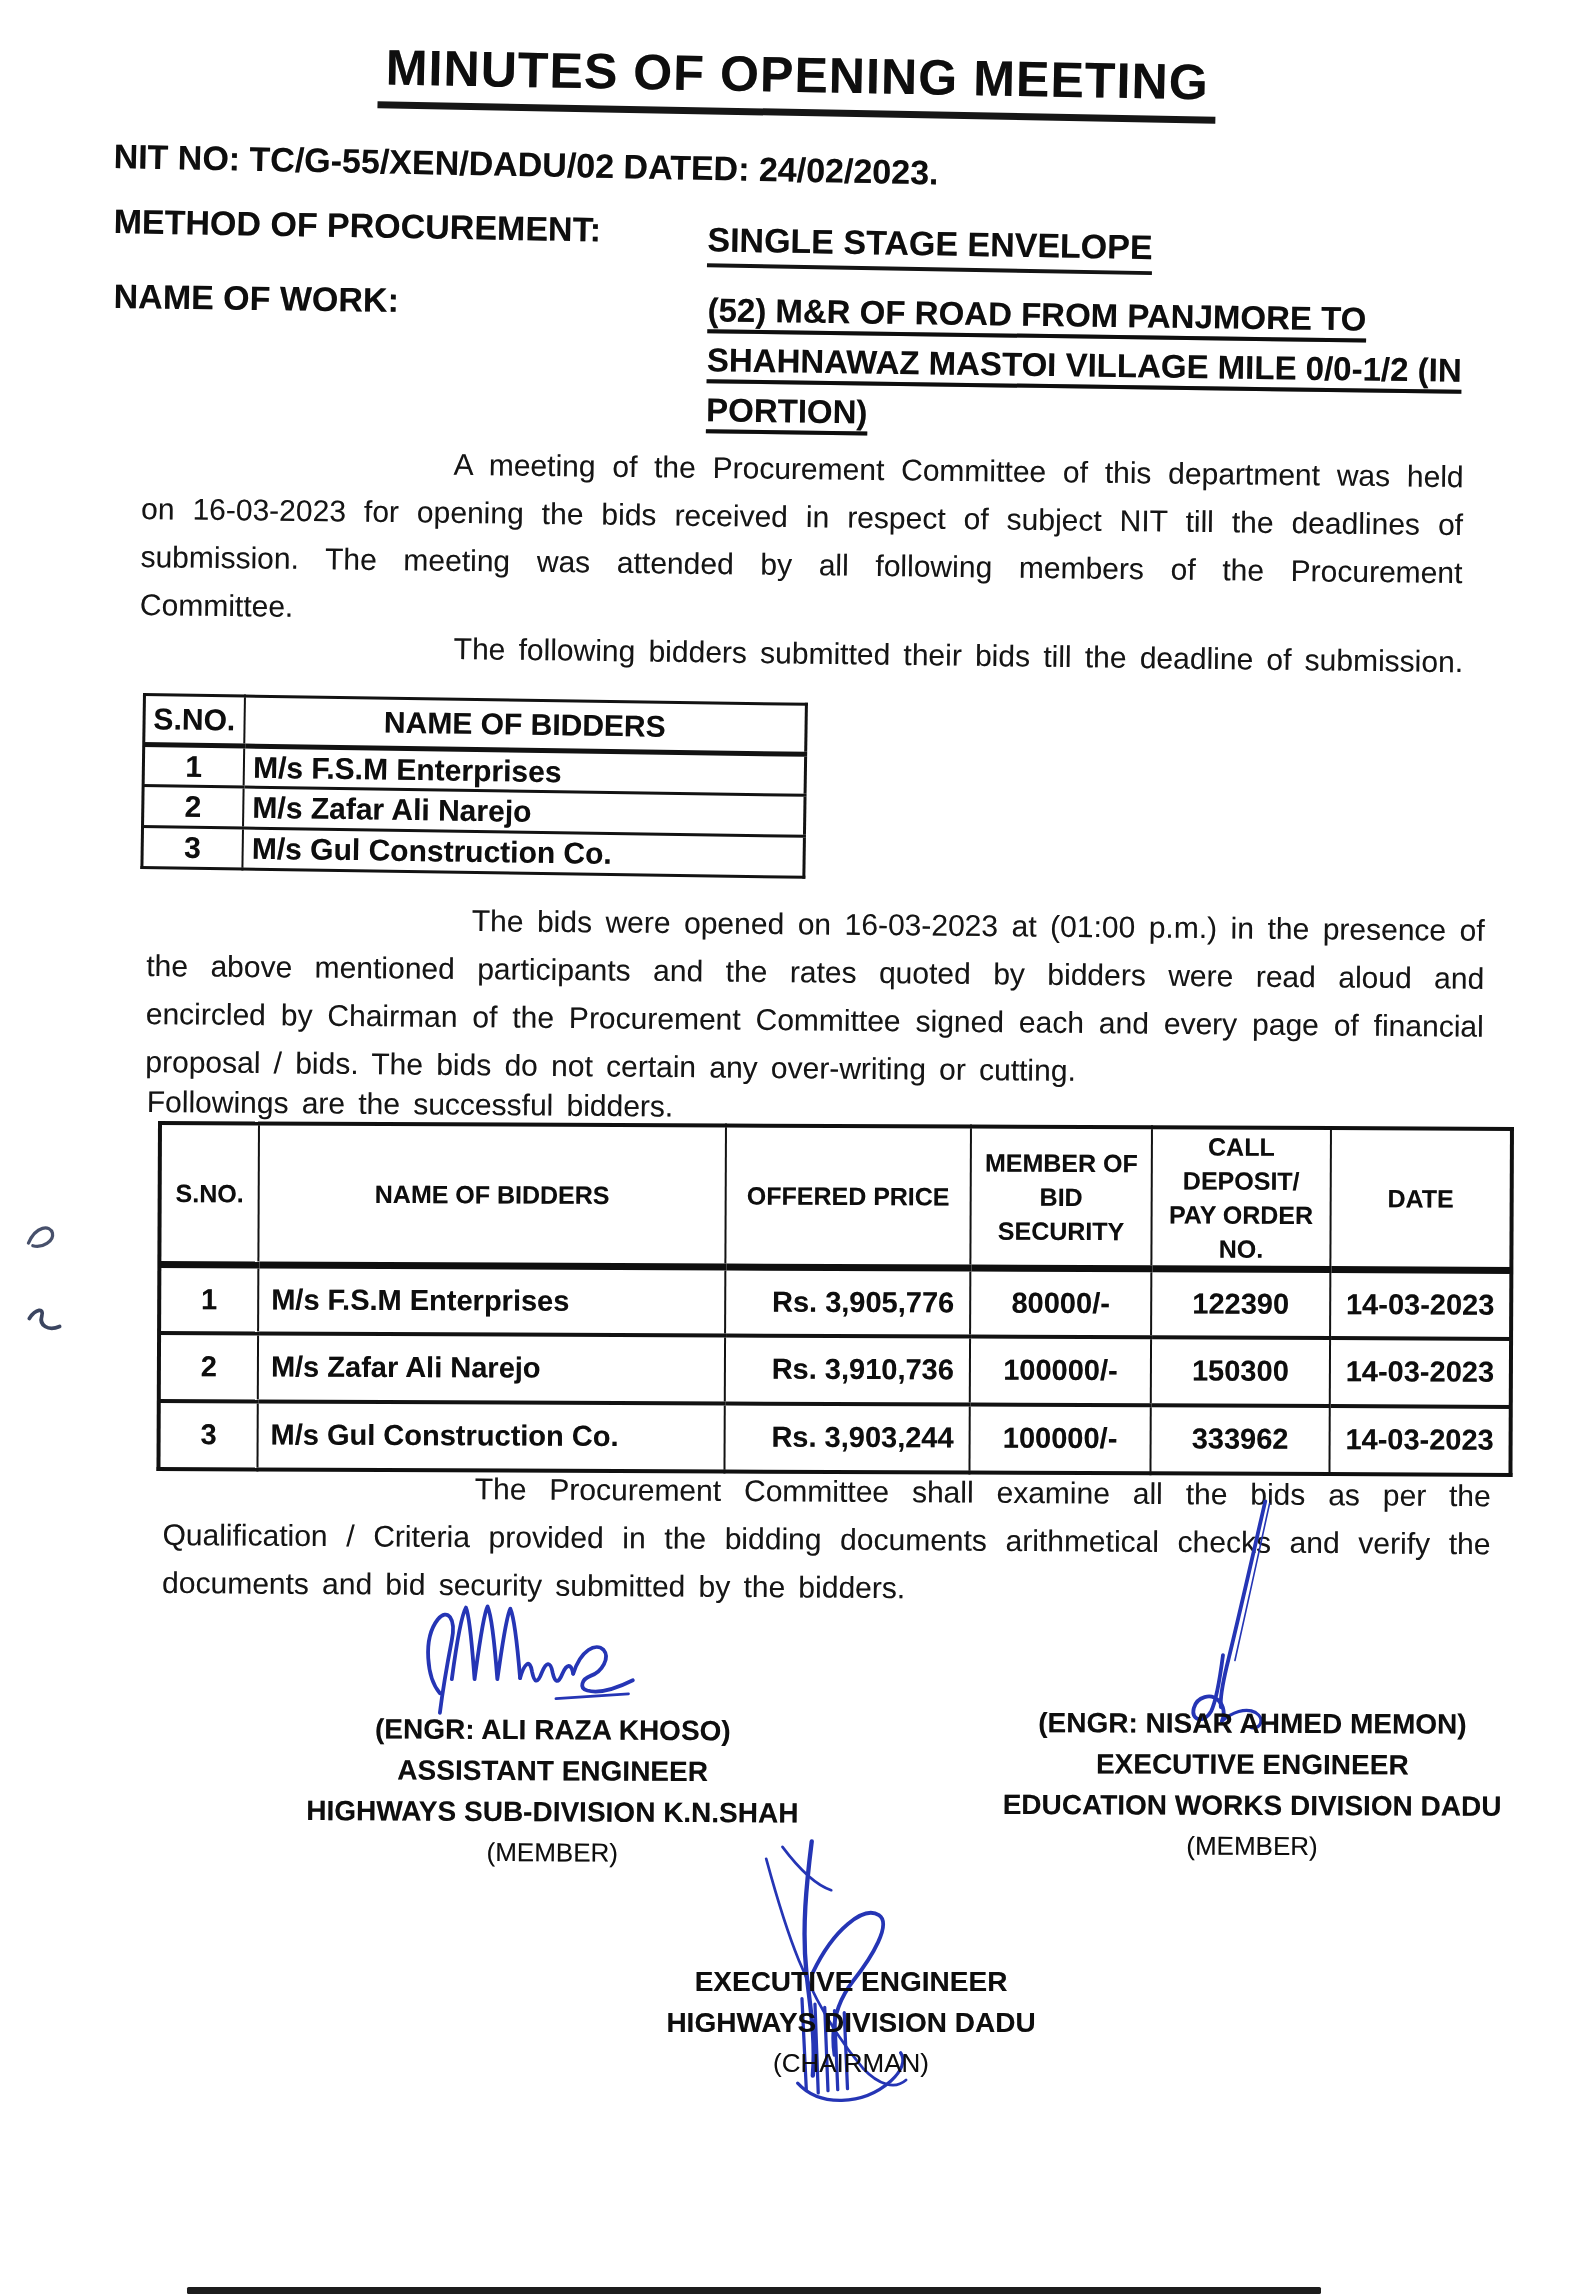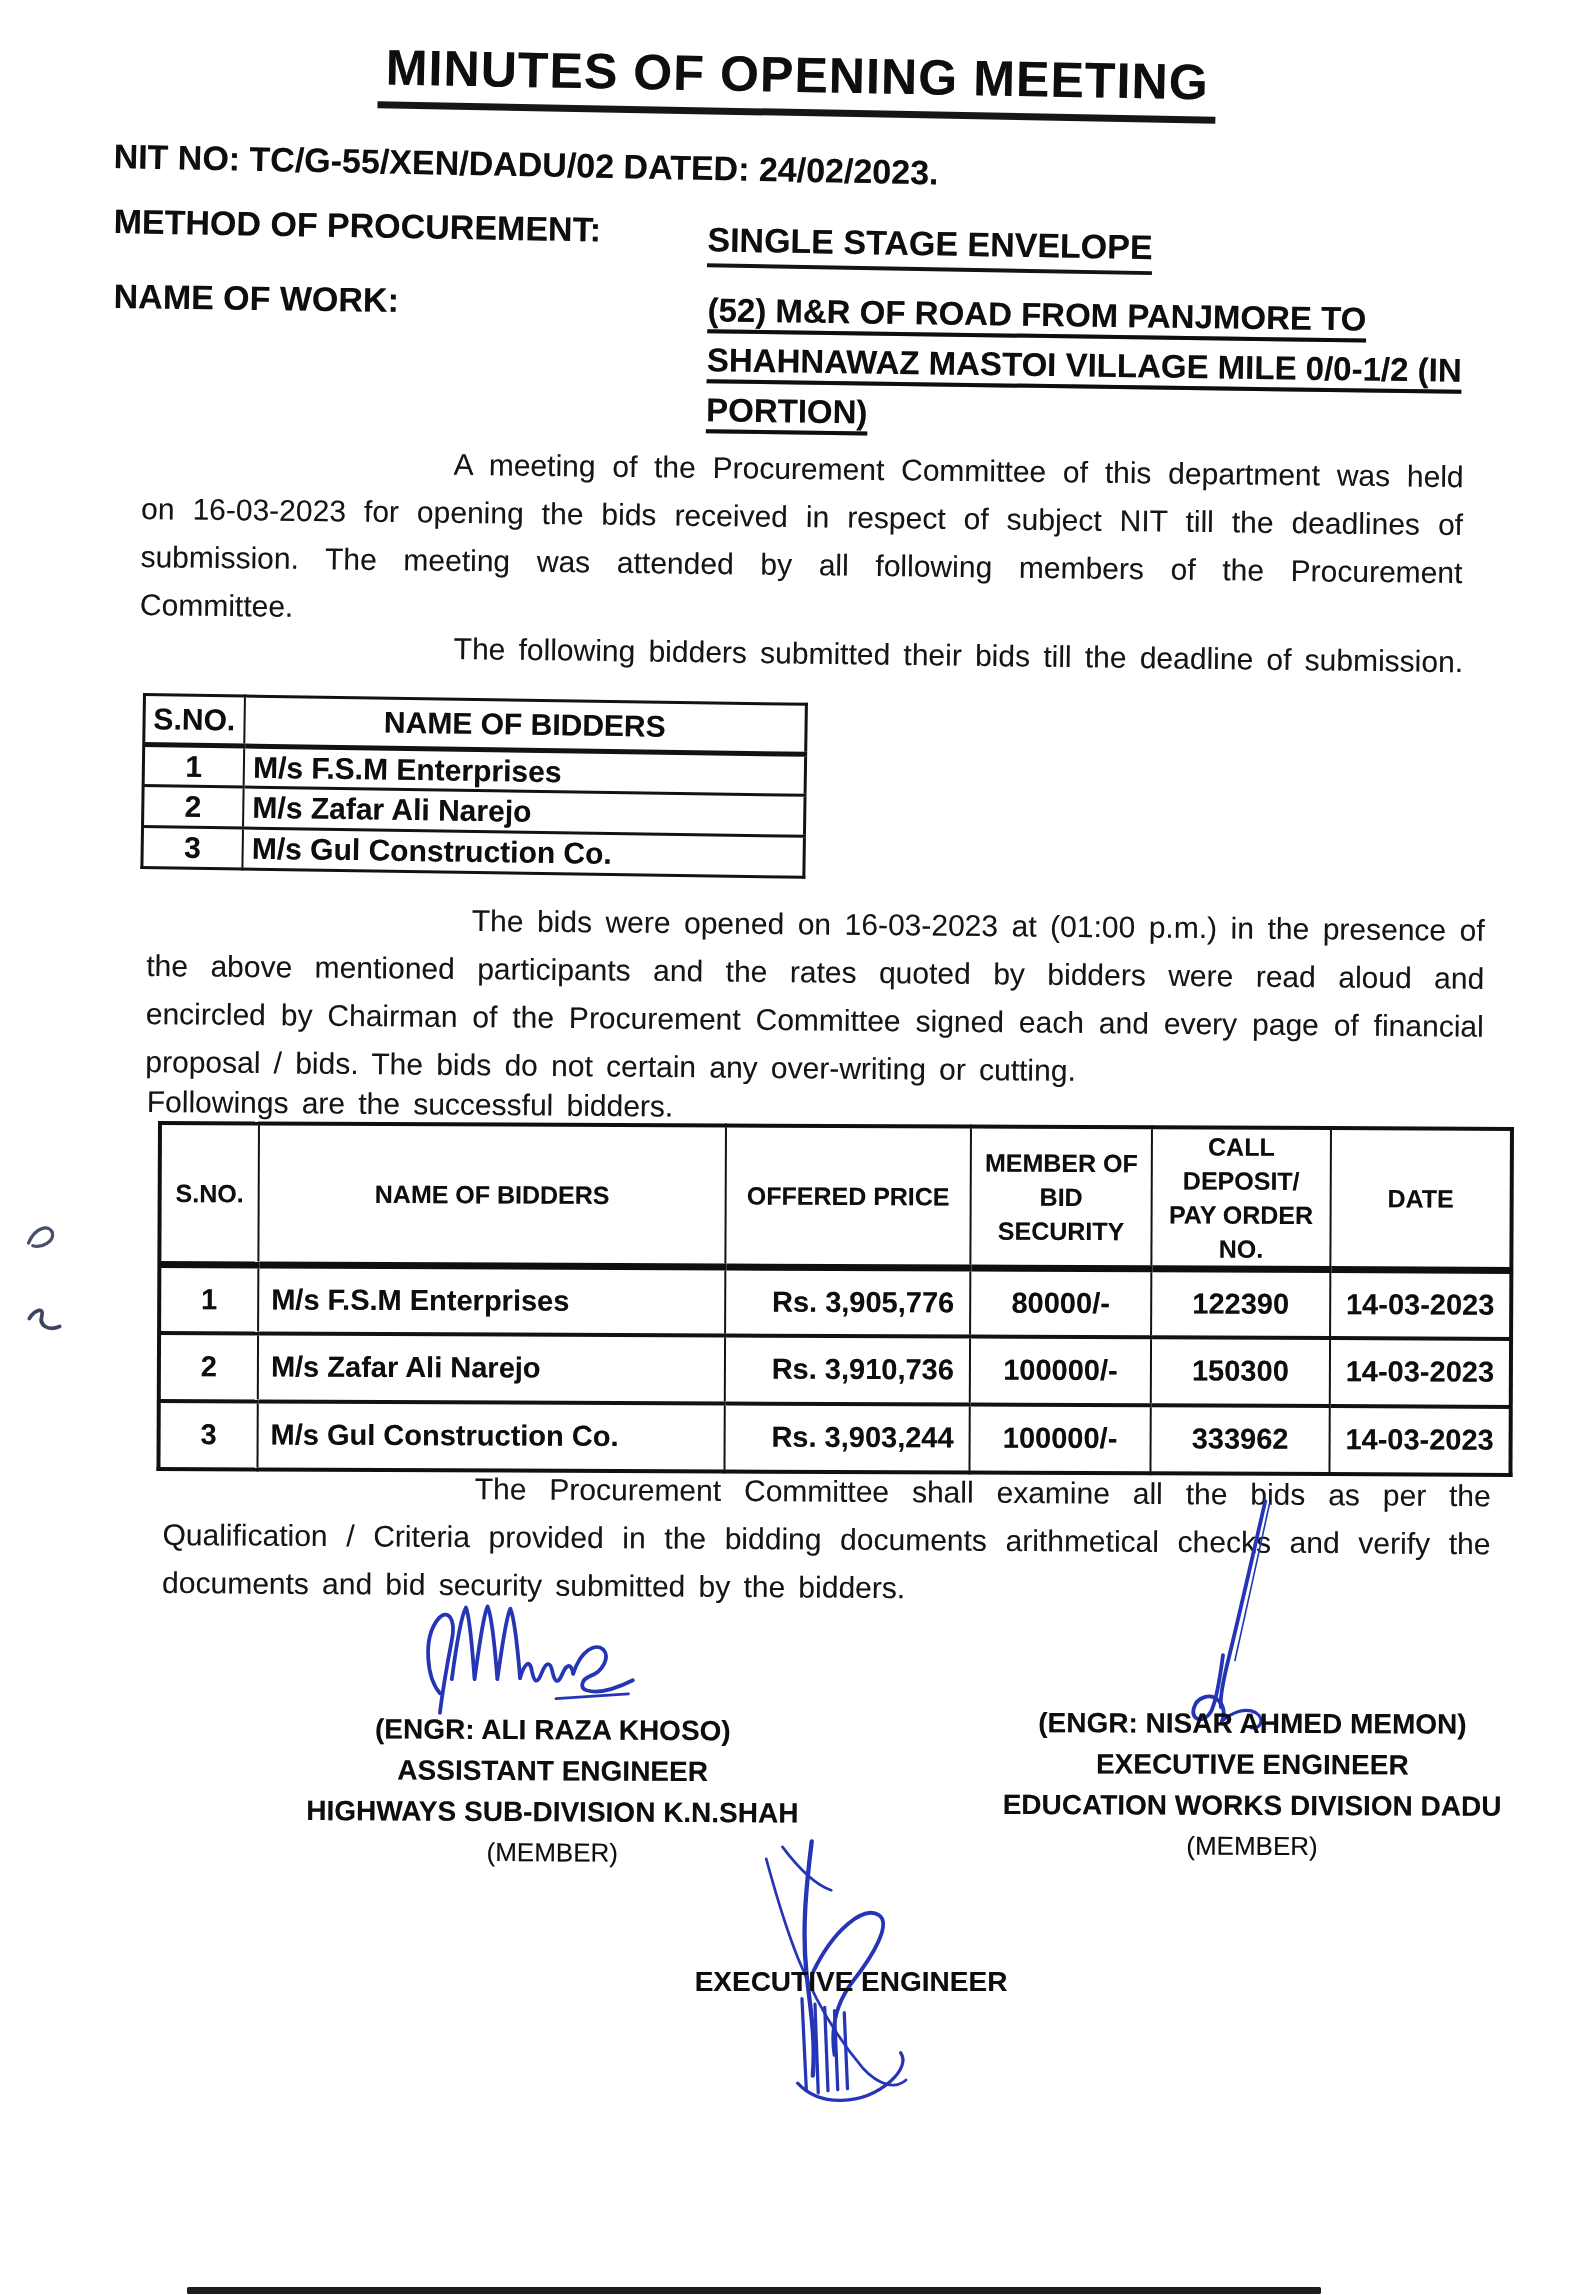--- a/index.html
+++ b/index.html
@@ -215,20 +215,22 @@
 
   <div class="abs sig-block sig-right">
     <div>(ENGR: NISAR AHMED MEMON)</div>
     <div>EXECUTIVE ENGINEER</div>
     <div>EDUCATION WORKS DIVISION DADU</div>
     <div class="sig-role">(MEMBER)</div>
   </div>
 
   <div class="abs sig-block sig-chair">
     <div>EXECUTIVE ENGINEER</div>
+    <div>HIGHWAYS DIVISION DADU</div>
+    <div class="sig-role">(CHAIRMAN)</div>
   </div>
 
   <svg class="ink speck" style="left:1273px; top:436px;" width="20.6" height="31" viewBox="0 0 38 58">
     <path d="M20,48 C8,30 14,10 30,4 C28,22 30,38 24,52 Z" fill="#4f8f1d"></path>
   </svg>
   <svg class="ink" style="left:23px; top:1220px;" width="36" height="33" viewBox="0 0 66 60">
     <path d="M10,42 C24,10 50,8 54,24 C57,38 36,52 18,47" stroke="#47506b" stroke-width="6"></path>
   </svg>
   <svg class="ink" style="left:25px; top:1302px;" width="40" height="34" viewBox="0 0 74 62">
     <path d="M8,30 C20,12 36,10 31,26 C26,42 42,54 64,45" stroke="#3b4560" stroke-width="7"></path>

